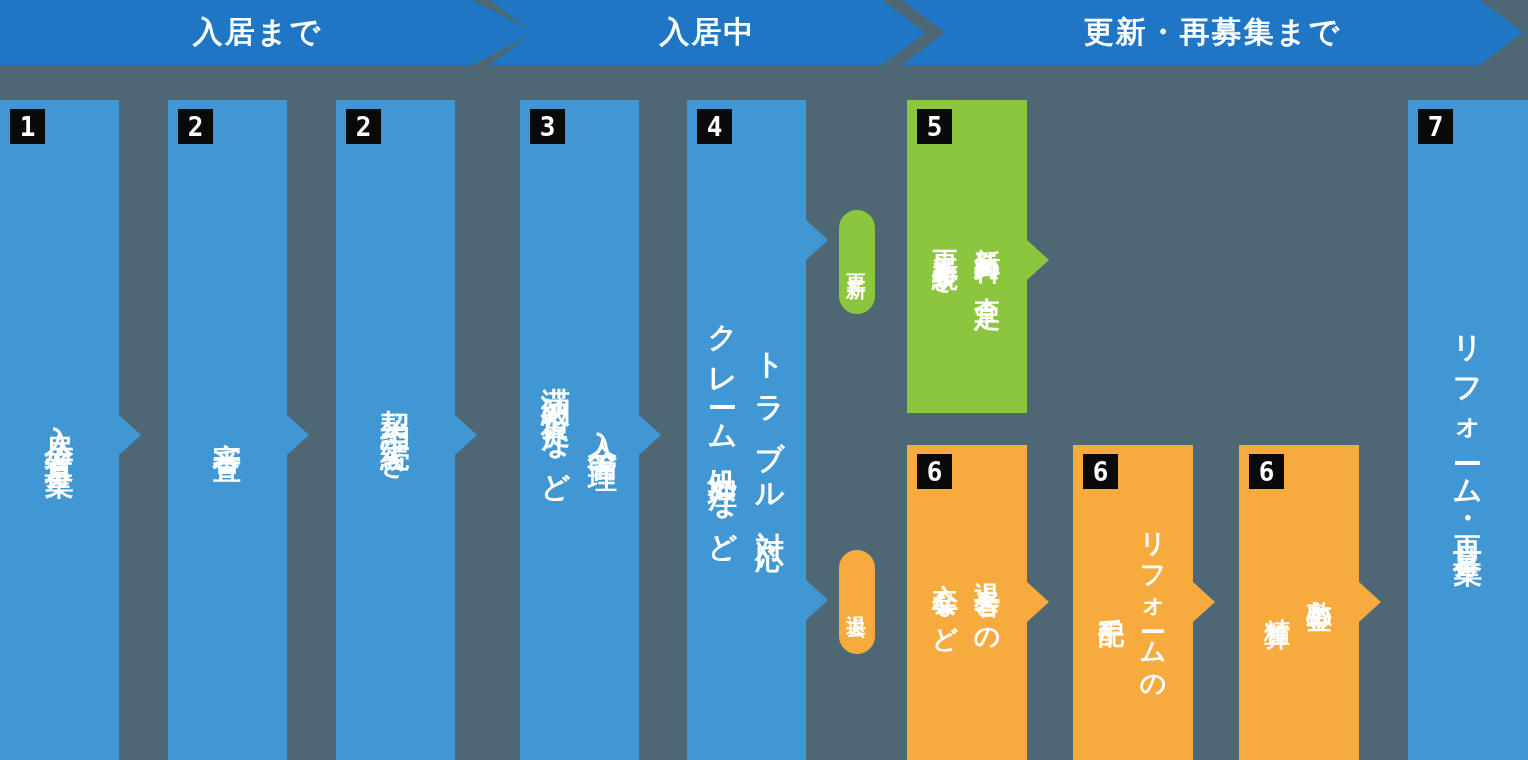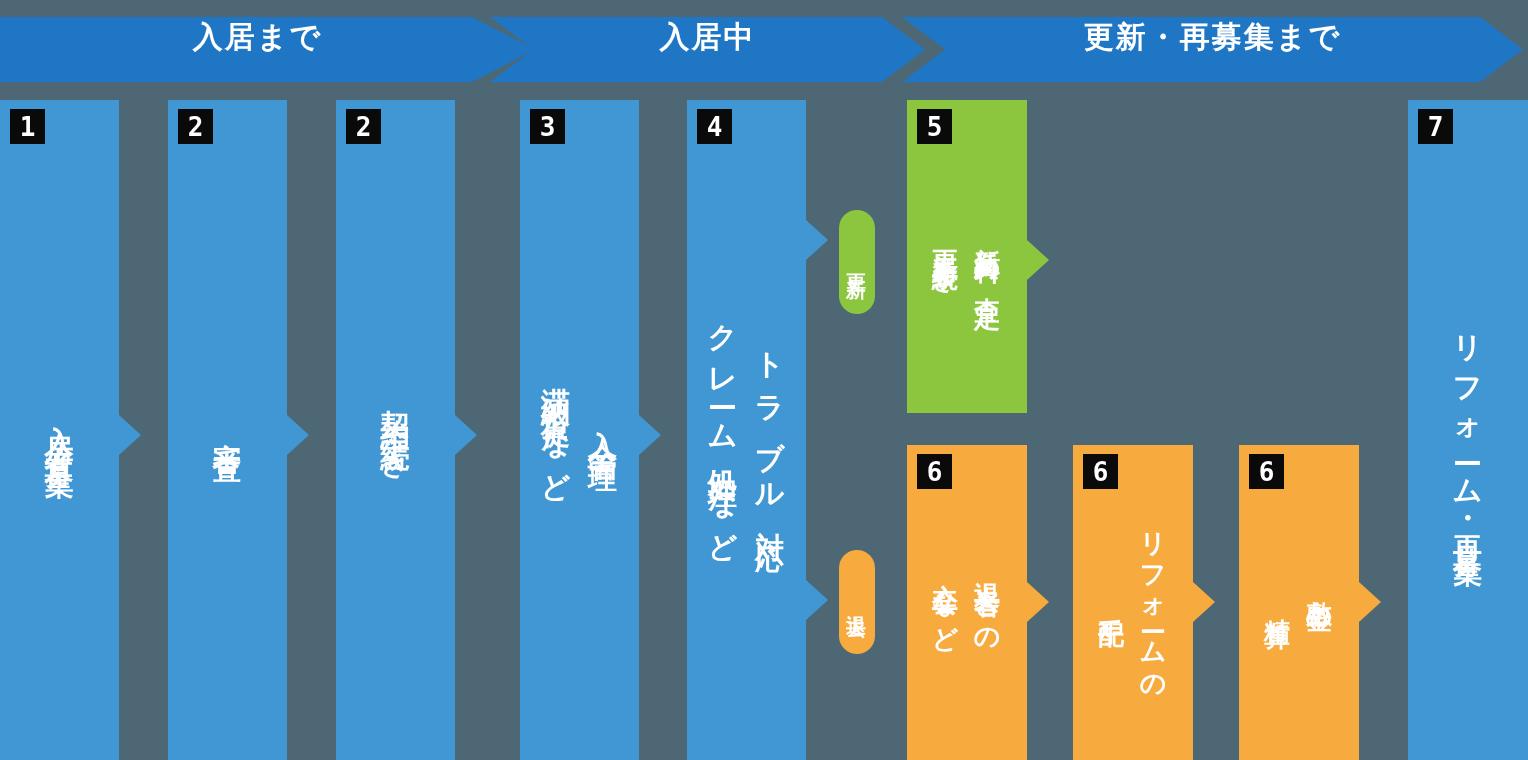--- a/index.html
+++ b/index.html
@@ -9,22 +9,22 @@
     --green:#8CC53E;
     --orange:#F7AA3D;
     --badge-black:#0A0A0A;
     --text-white:#FFFFFF;
   }
   html,body{margin:0;padding:0;}
   body{font-family:"Liberation Sans","DejaVu Sans",sans-serif;background:#fff;}
   .stage{position:relative;width:1528px;height:760px;background:var(--slate);overflow:hidden;}
 
   
-  .banner{position:absolute;top:17px;height:65px;background:var(--banner-blue);
-          display:flex;align-items:flex-start;justify-content:center;}
+  .banner{position:absolute;top:0;height:65px;background:var(--banner-blue);
+          display:flex;align-items:center;justify-content:center;}
   .banner .blabel{color:var(--text-white);font-size:30px;font-weight:bold;letter-spacing:2px;white-space:nowrap;}
   #banner-1{left:0;width:515px;padding-right:20px;
     clip-path:polygon(0 0,472px 0,100% 50%,472px 100%,0 100%);}
   #banner-2{left:490px;width:435px;
     clip-path:polygon(0 0,392px 0,100% 50%,392px 100%,0 100%,43px 50%);}
   #banner-3{left:902px;width:621px;
     clip-path:polygon(0 0,578px 0,100% 50%,578px 100%,0 100%,43px 50%);}
 
   
   .col{position:absolute;}

